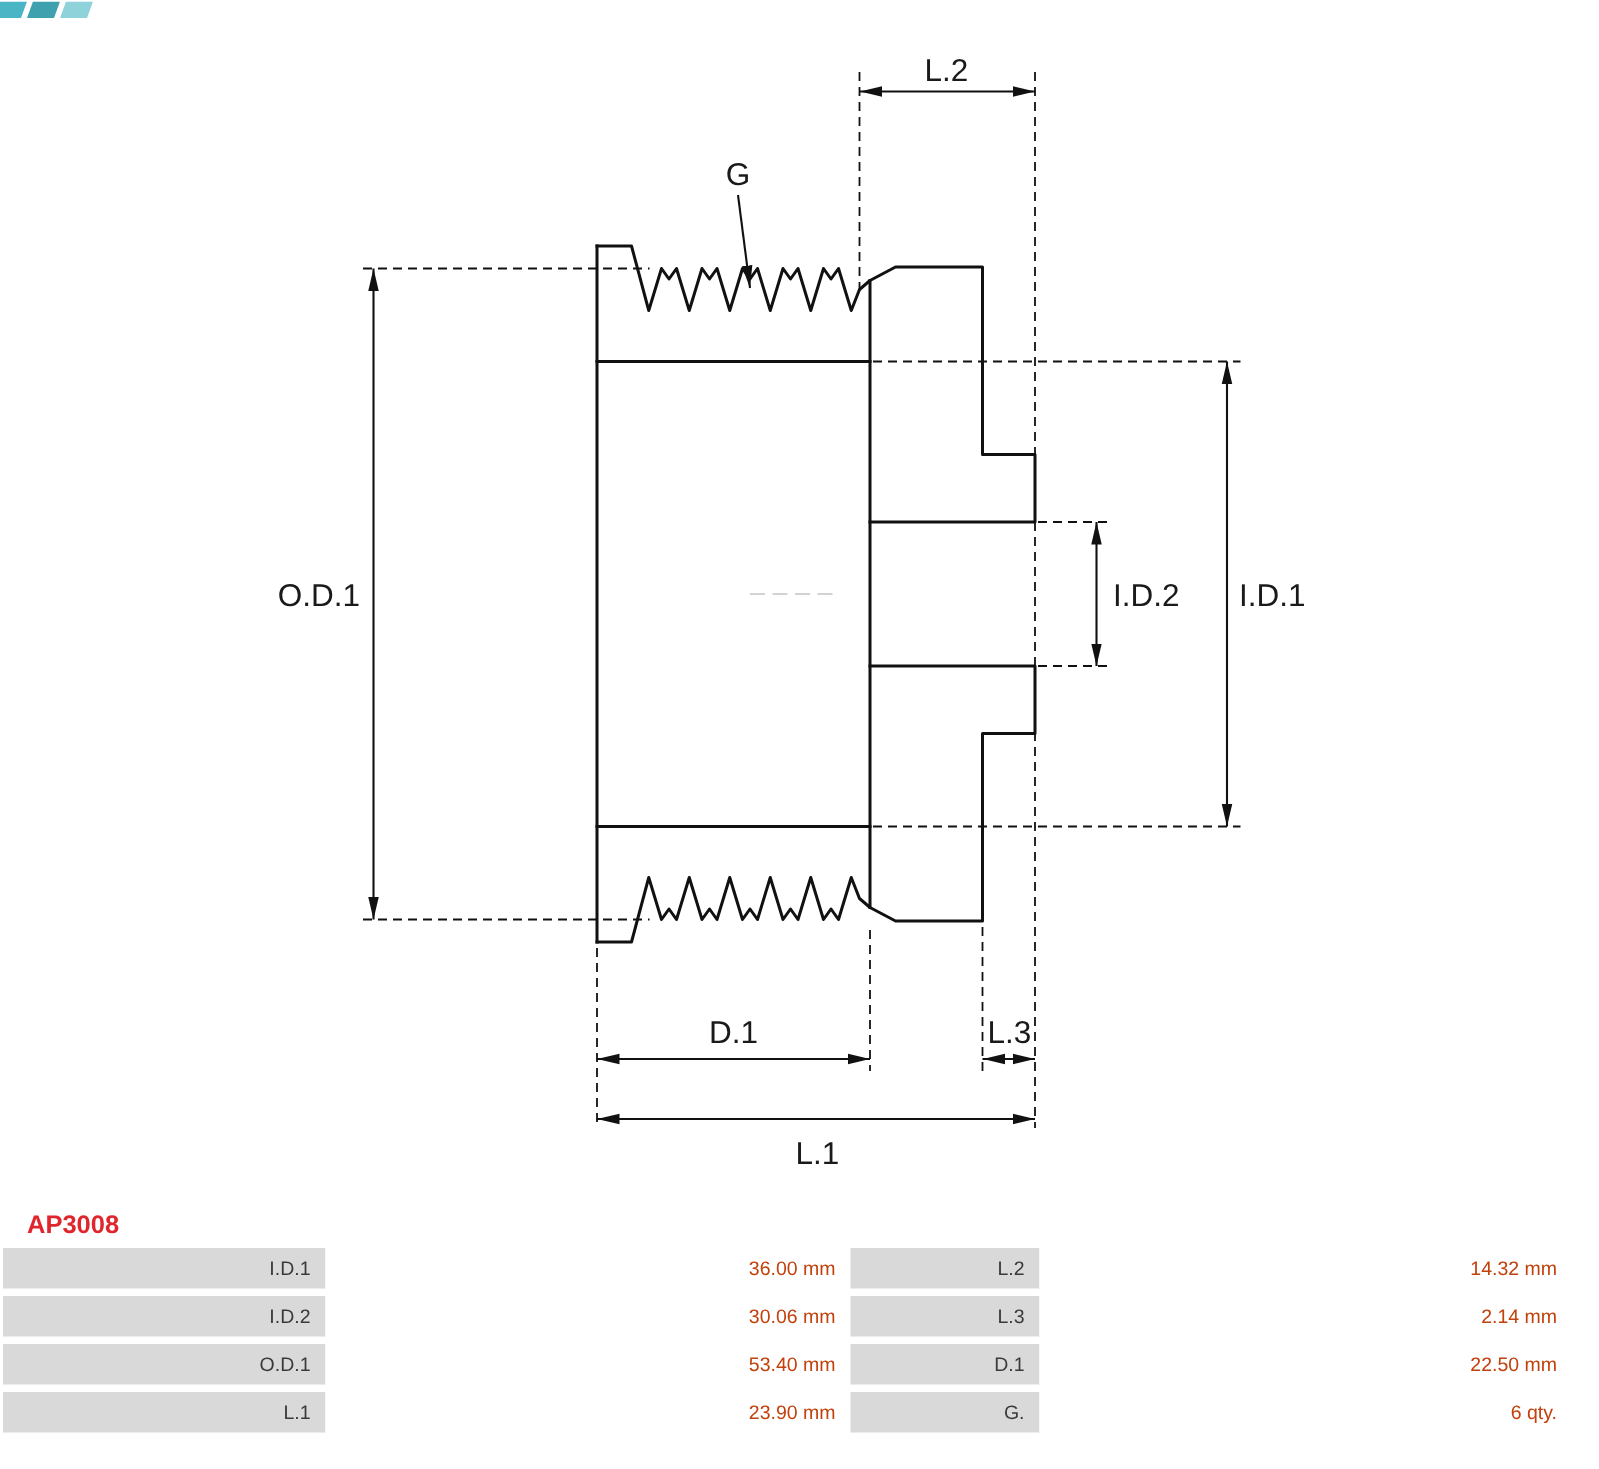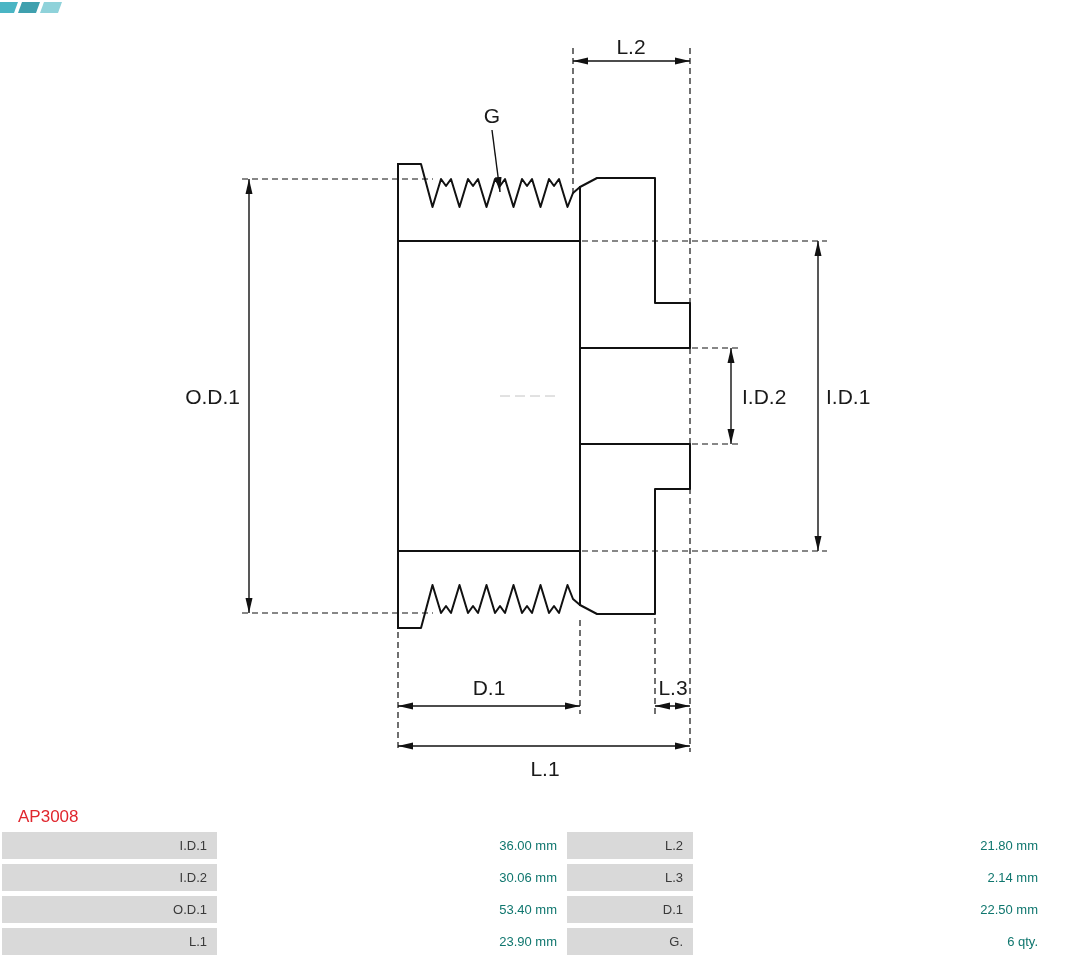--- a/index.html
+++ b/index.html
@@ -5,33 +5,33 @@
   html,body{margin:0;padding:0;background:#fff;}
   body{
     width:1066px;height:979px;position:relative;
     font-family:"Liberation Sans", sans-serif;color:#222;overflow:hidden;
   }
   .logo-fragment{position:absolute;top:0;left:0;}
   .drawing-wrap{position:relative;width:1066px;height:800px;}
   svg text{font-family:"Liberation Sans", sans-serif;fill:#1a1a1a;}
   .dim-label{font-size:21px;}
   .product-code{
-    color:#e0262d;font-size:17px;font-weight:400;
+    color:#e0262d;font-size:17px;font-weight:700;
     margin:6px 0 0 18px;line-height:21px;
   }
   table.spec-table{
     border-collapse:separate;border-spacing:0 5px;
     width:1046px;margin-left:2px;font-size:13px;table-layout:fixed;
   }
   table.spec-table td{
     padding:5px 10px;text-align:right;height:17px;line-height:17px;
     white-space:nowrap;overflow:hidden;
   }
   td.lbl{background:#d9d9d9;color:#3a3a3a;}
-  td.val{background:#ffffff;color:#0f766e;}
+  td.val{background:#ffffff;color:#c2410c;}
 </style>
 </head>
 <body>
 
 <div class="logo-fragment">
   <svg width="70" height="12" viewBox="0 0 70 12">
     <polygon points="0,0 18,0 14,11 0,11" fill="#4ab5c4"></polygon>
     <polygon points="22,0 40,0 36,11 18,11" fill="#3fa0ae"></polygon>
     <polygon points="44,0 62,0 58,11 40,11" fill="#8fd2da"></polygon>
   </svg>
@@ -115,21 +115,21 @@
     <col style="width:215px">
       <col style="width:350px">
       <col style="width:126px">
       <col style="width:355px">
   </colgroup>
   <tbody>
     <tr>
       <td class="lbl">I.D.1</td>
       <td class="val">36.00 mm</td>
       <td class="lbl">L.2</td>
-      <td class="val">21.80 mm</td>
+      <td class="val">14.32 mm</td>
     </tr>
     <tr>
       <td class="lbl">I.D.2</td>
       <td class="val">30.06 mm</td>
       <td class="lbl">L.3</td>
       <td class="val">2.14 mm</td>
     </tr>
     <tr>
       <td class="lbl">O.D.1</td>
       <td class="val">53.40 mm</td>

